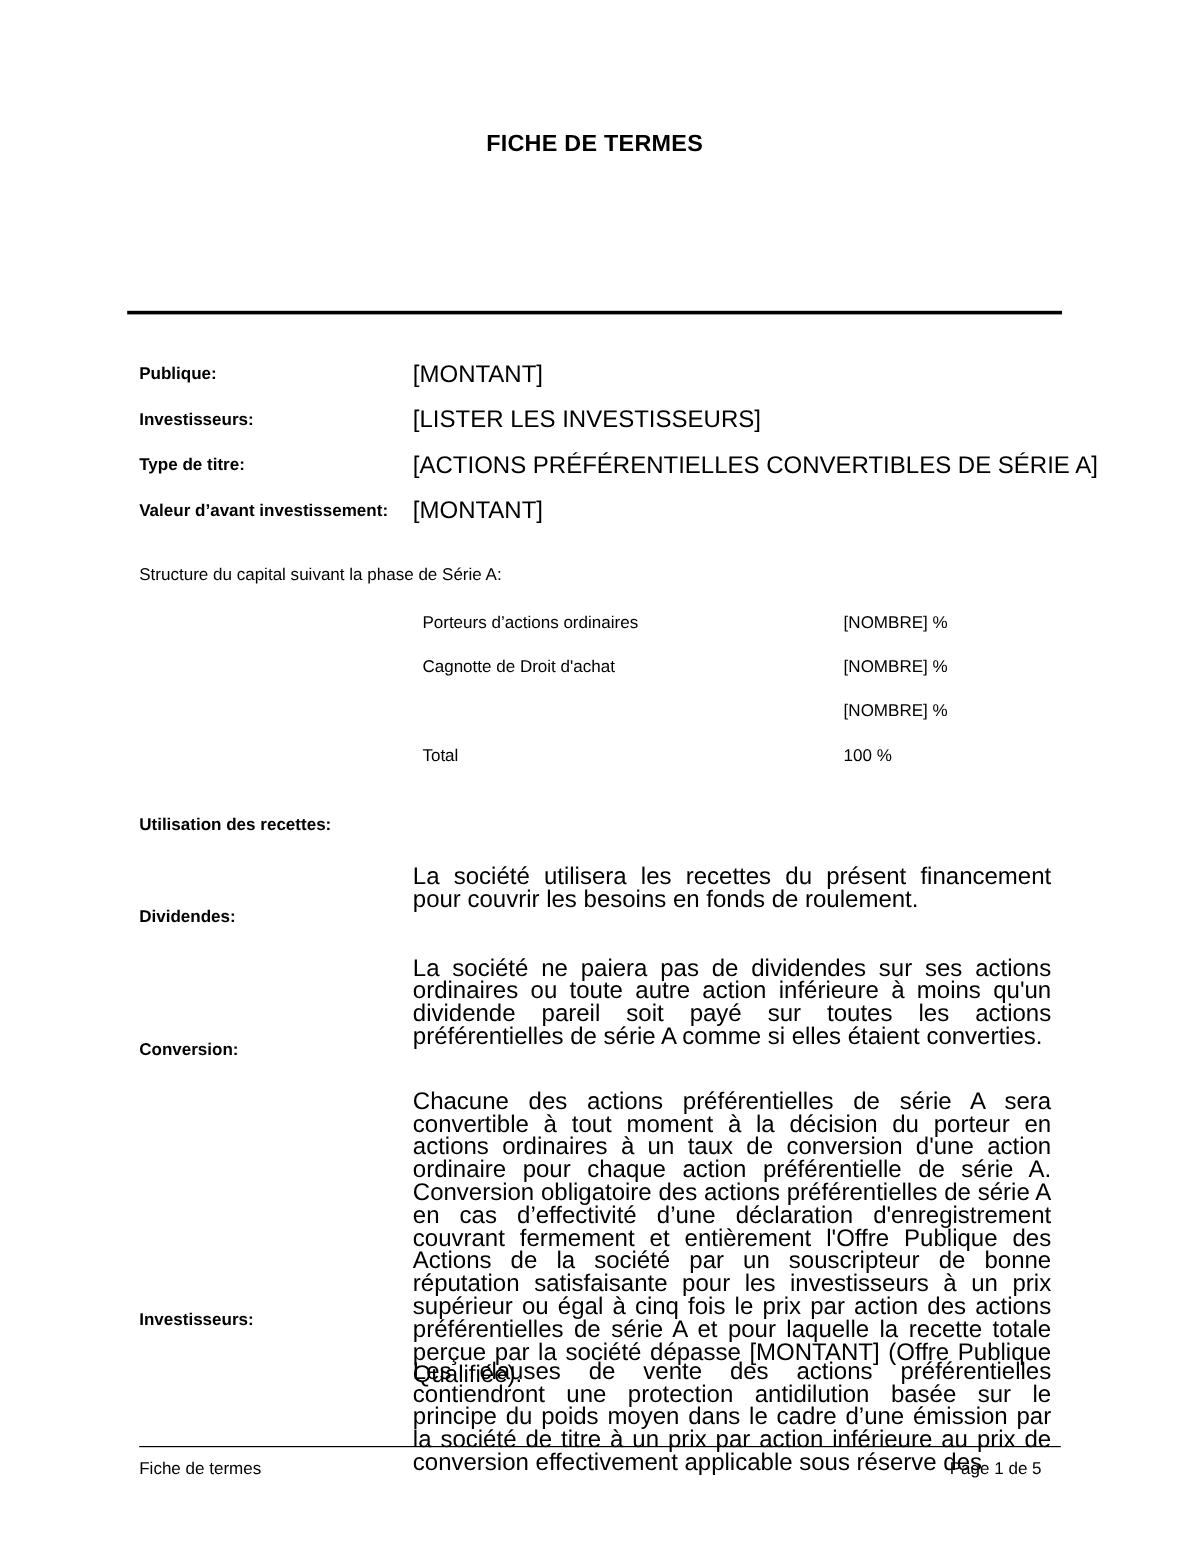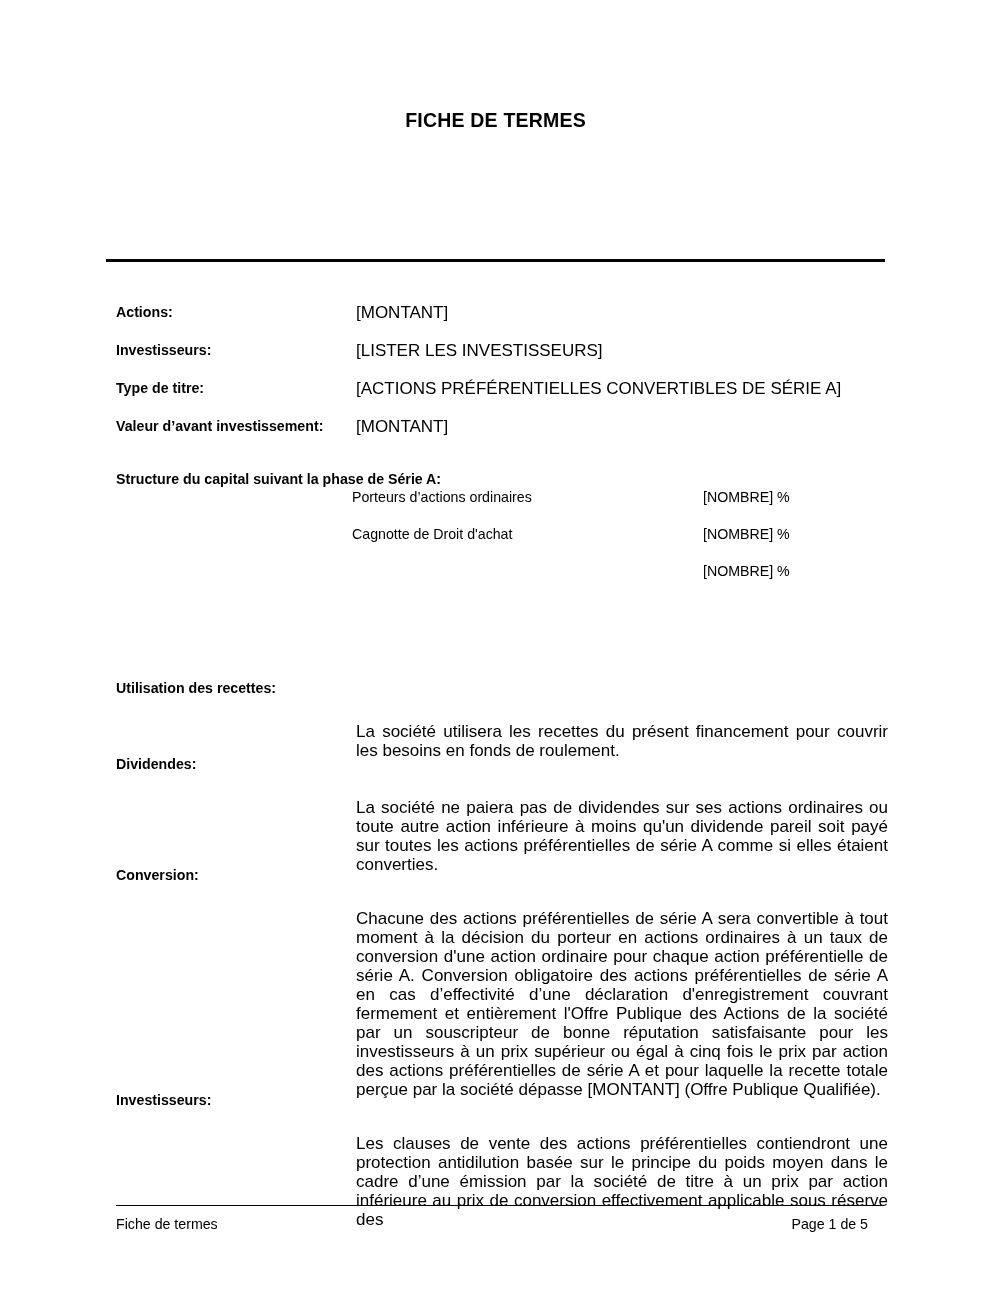--- a/index.html
+++ b/index.html
@@ -80,41 +80,41 @@
     left: 0;
     top: 0;
     width: 232px;
     font-size: 14.2px;
     font-weight: bold;
     line-height: 19px;
     white-space: nowrap;
   }
   .row .value {
     position: absolute;
-    left: 240px;
+    left: 228px;
     top: 0;
     width: 532px;
-    font-size: 17px;
+    font-size: 20px;
     line-height: 19px;
   }
   .row .value.justify {
     text-align: justify;
     text-justify: inter-word;
     margin-top: 43px;
   }
   .row .value.nowrap {
     white-space: nowrap;
   }
 
   
   .section-heading {
     position: absolute;
     left: 116px;
     font-size: 14.2px;
-    font-weight: bold;
+    font-weight: normal;
     line-height: 19px;
     white-space: nowrap;
   }
 
   
   .cap-table {
     position: absolute;
     left: 352px;
     width: 532px;
   }
@@ -175,52 +175,56 @@
 
   <div class="title-block">
     <h1 class="doc-title">FICHE DE TERMES</h1>
   </div>
 
   <div class="title-rule"></div>
 
   <div class="body-area">
 
     <div class="row" style="top:303px;">
-      <div class="label">Actions:</div>
+      <div class="label">Publique:</div>
       <div class="value nowrap">[MONTANT]</div>
     </div>
 
     <div class="row" style="top:341px;">
       <div class="label">Investisseurs:</div>
       <div class="value nowrap">[LISTER LES INVESTISSEURS]</div>
     </div>
 
     <div class="row" style="top:379px;">
       <div class="label">Type de titre:</div>
       <div class="value nowrap">[ACTIONS PRÉFÉRENTIELLES CONVERTIBLES DE SÉRIE A]</div>
     </div>
 
     <div class="row" style="top:417px;">
       <div class="label">Valeur d’avant investissement:</div>
       <div class="value nowrap">[MONTANT]</div>
     </div>
 
     <div class="section-heading" style="top:470px;">Structure du capital suivant la phase de Série A:</div>
 
-    <div class="cap-table" style="top:488px;">
+    <div class="cap-table" style="top:510px;">
       <div class="cap-row">
         <div class="cap-name">Porteurs d’actions ordinaires</div>
         <div class="cap-pct">[NOMBRE] %</div>
       </div>
       <div class="cap-row">
         <div class="cap-name">Cagnotte de Droit d'achat</div>
         <div class="cap-pct">[NOMBRE] %</div>
       </div>
       <div class="cap-row">
         <div class="cap-pct">[NOMBRE] %</div>
+      </div>
+      <div class="cap-row">
+        <div class="cap-name">Total</div>
+        <div class="cap-pct">100 %</div>
       </div>
     </div>
 
     <div class="row" style="top:679px;">
       <div class="label">Utilisation des recettes:</div>
       <div class="value justify">La société utilisera les recettes du présent financement pour couvrir les besoins en fonds de roulement.</div>
     </div>
 
     <div class="row" style="top:755px;">
       <div class="label">Dividendes:</div>

